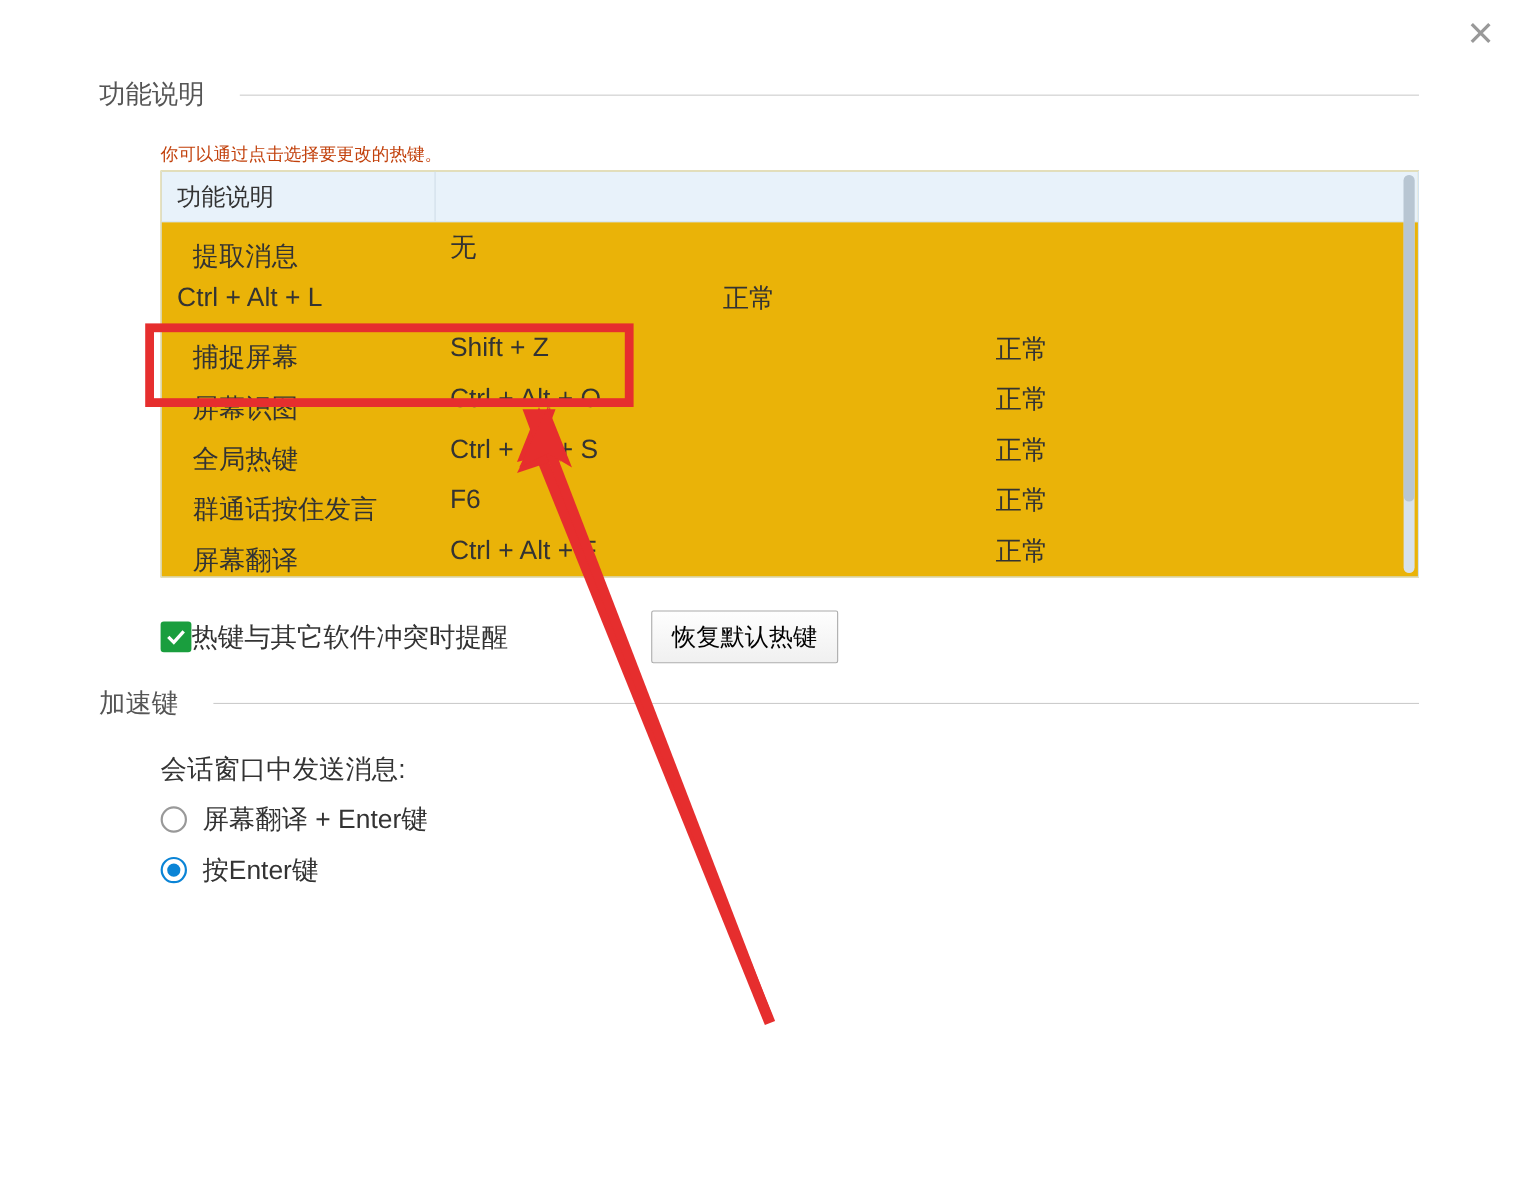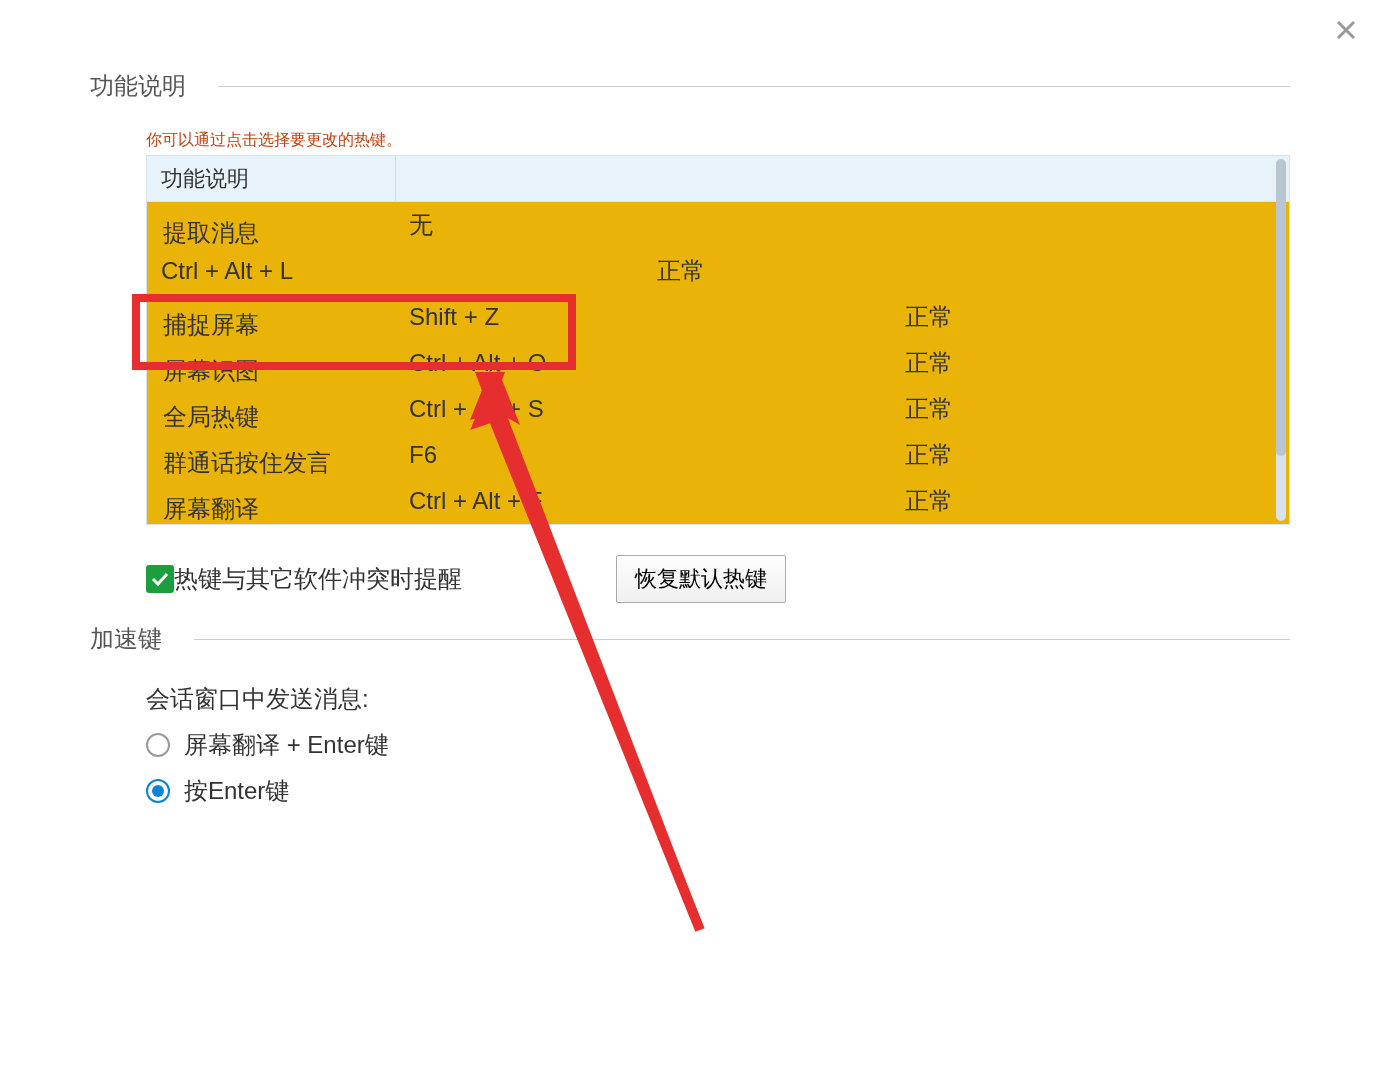--- a/index.html
+++ b/index.html
@@ -61,21 +61,21 @@
     }
     .col-func { width: 248px; padding-left: 14px; }
     .col-hotkey { width: 482px; padding-left: 14px; border-left: 1px solid #cfdde8; height: 100%; display: flex; align-items: center; }
     .col-status { flex: 1; padding-left: 14px; border-left: 1px solid #cfdde8; height: 100%; display: flex; align-items: center; }
     .hotkey-row {
       display: flex;
       align-items: center;
       height: 46px;
       font-size: 24px;
     }
-    .hotkey-row .c1 { width: 248px; padding-left: 16px; margin-top: 16px; }
+    .hotkey-row .c1 { width: 248px; padding-left: 28px; margin-top: 16px; }
     .hotkey-row .c2 { width: 482px; padding-left: 14px; }
     .hotkey-row .c3 { flex: 1; padding-left: 28px; }
     .scrollbar {
       position: absolute;
       right: 3px;
       top: 3px;
       bottom: 3px;
       width: 10px;
       background: #d8e2eb;
       border-radius: 5px;
@@ -111,21 +111,21 @@
     }
     .checkbox svg { width: 20px; height: 20px; }
     .restore-btn {
       border: 1px solid #aaa;
       background: linear-gradient(#fefefe, #f0f0f0);
       padding: 8px 18px;
       font-size: 22px;
       font-family: inherit;
       cursor: pointer;
       border-radius: 2px;
-      margin-left: 104px;
+      margin-left: 80px;
     }
     .section2 {
       margin-top: 20px;
     }
     .radio-group {
       margin-top: 14px;
     }
     .radio-label {
       font-size: 24px;
       margin-bottom: 14px;

